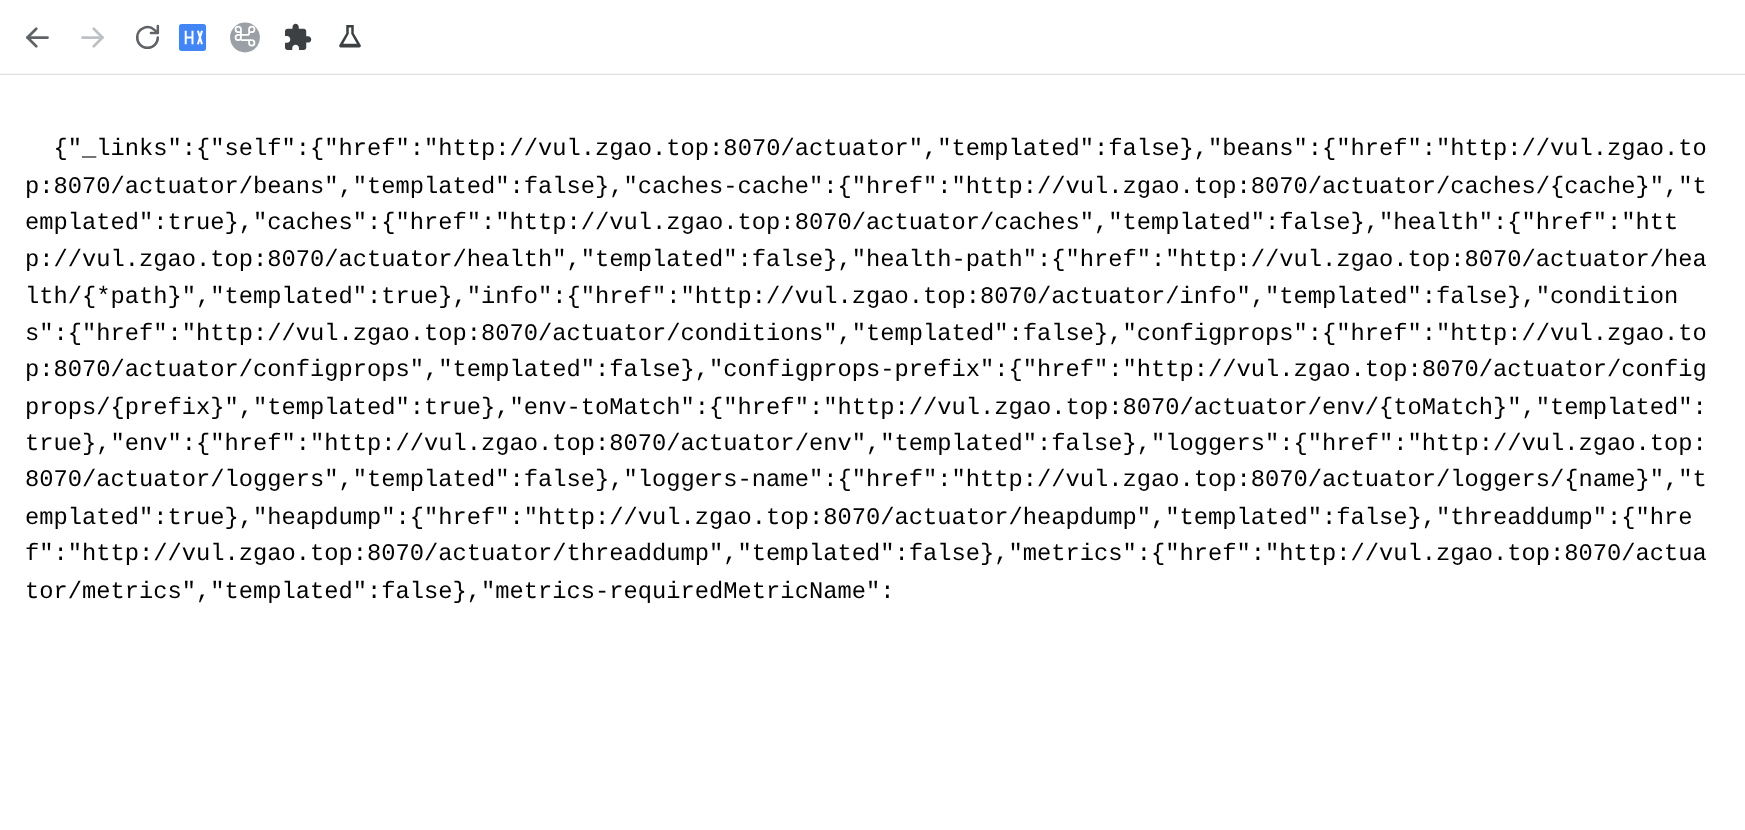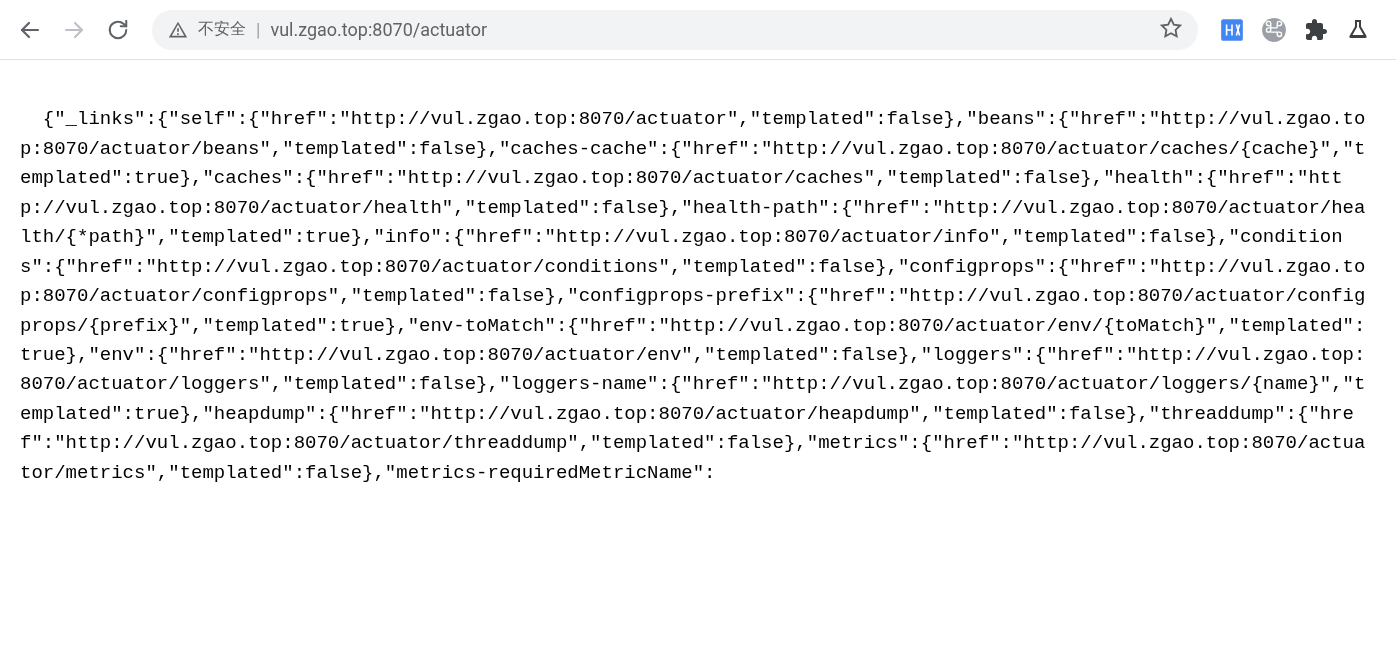--- a/index.html
+++ b/index.html
@@ -125,37 +125,20 @@
     </button>
     <button class="nav-btn">
       <svg width="22" height="22" viewBox="0 0 24 24" fill="none" stroke="currentColor" stroke-width="2.2" stroke-linecap="round" stroke-linejoin="round">
           <path d="M21 2v6h-6"></path>
           <path d="M3 12a9 9 0 0 1 15-6.7L21 8"></path>
           <path d="M3 12a9 9 0 0 0 18 0"></path>
         </svg>
     </button>
   </div>
 
-  <div class="address-bar">
-    <span class="security-icon">
-      <svg width="20" height="20" viewBox="0 0 24 24" fill="currentColor">
-          <path d="M12 2L1 21h22L12 2zm0 3.5L19.5 19h-15L12 5.5zM11 10v4h2v-4h-2zm0 6v2h2v-2h-2z"></path>
-        </svg>
-    </span>
-    <span class="security-text">不安全</span>
-    <span class="separator">|</span>
-    <span class="url-text">
-      <span class="url-host">vul.zgao.top</span><span class="url-path">:8070</span><span class="url-path">/actuator</span>
-    </span>
-    <span class="star-icon">
-      <svg width="22" height="22" viewBox="0 0 24 24" fill="none" stroke="#5f6368" stroke-width="2">
-          <polygon points="12 2 15.09 8.26 22 9.27 17 14.14 18.18 21.02 12 17.77 5.82 21.02 7 14.14 2 9.27 8.91 8.26 12 2"></polygon>
-        </svg>
-    </span>
-  </div>
 
   <div class="extension-icons">
     <div class="ext-icon">
       <svg width="26" height="26" viewBox="0 0 24 24">
           <rect x="2" y="2" width="20" height="20" rx="2" fill="#4285f4"></rect>
           <path d="M7 7v10M7 12h5M12 7v10M16 7l3 10M19 7l-3 10" stroke="#fff" stroke-width="1.5" fill="none"></path>
         </svg>
     </div>
     <div class="ext-icon">
       <svg width="26" height="26" viewBox="0 0 24 24">

